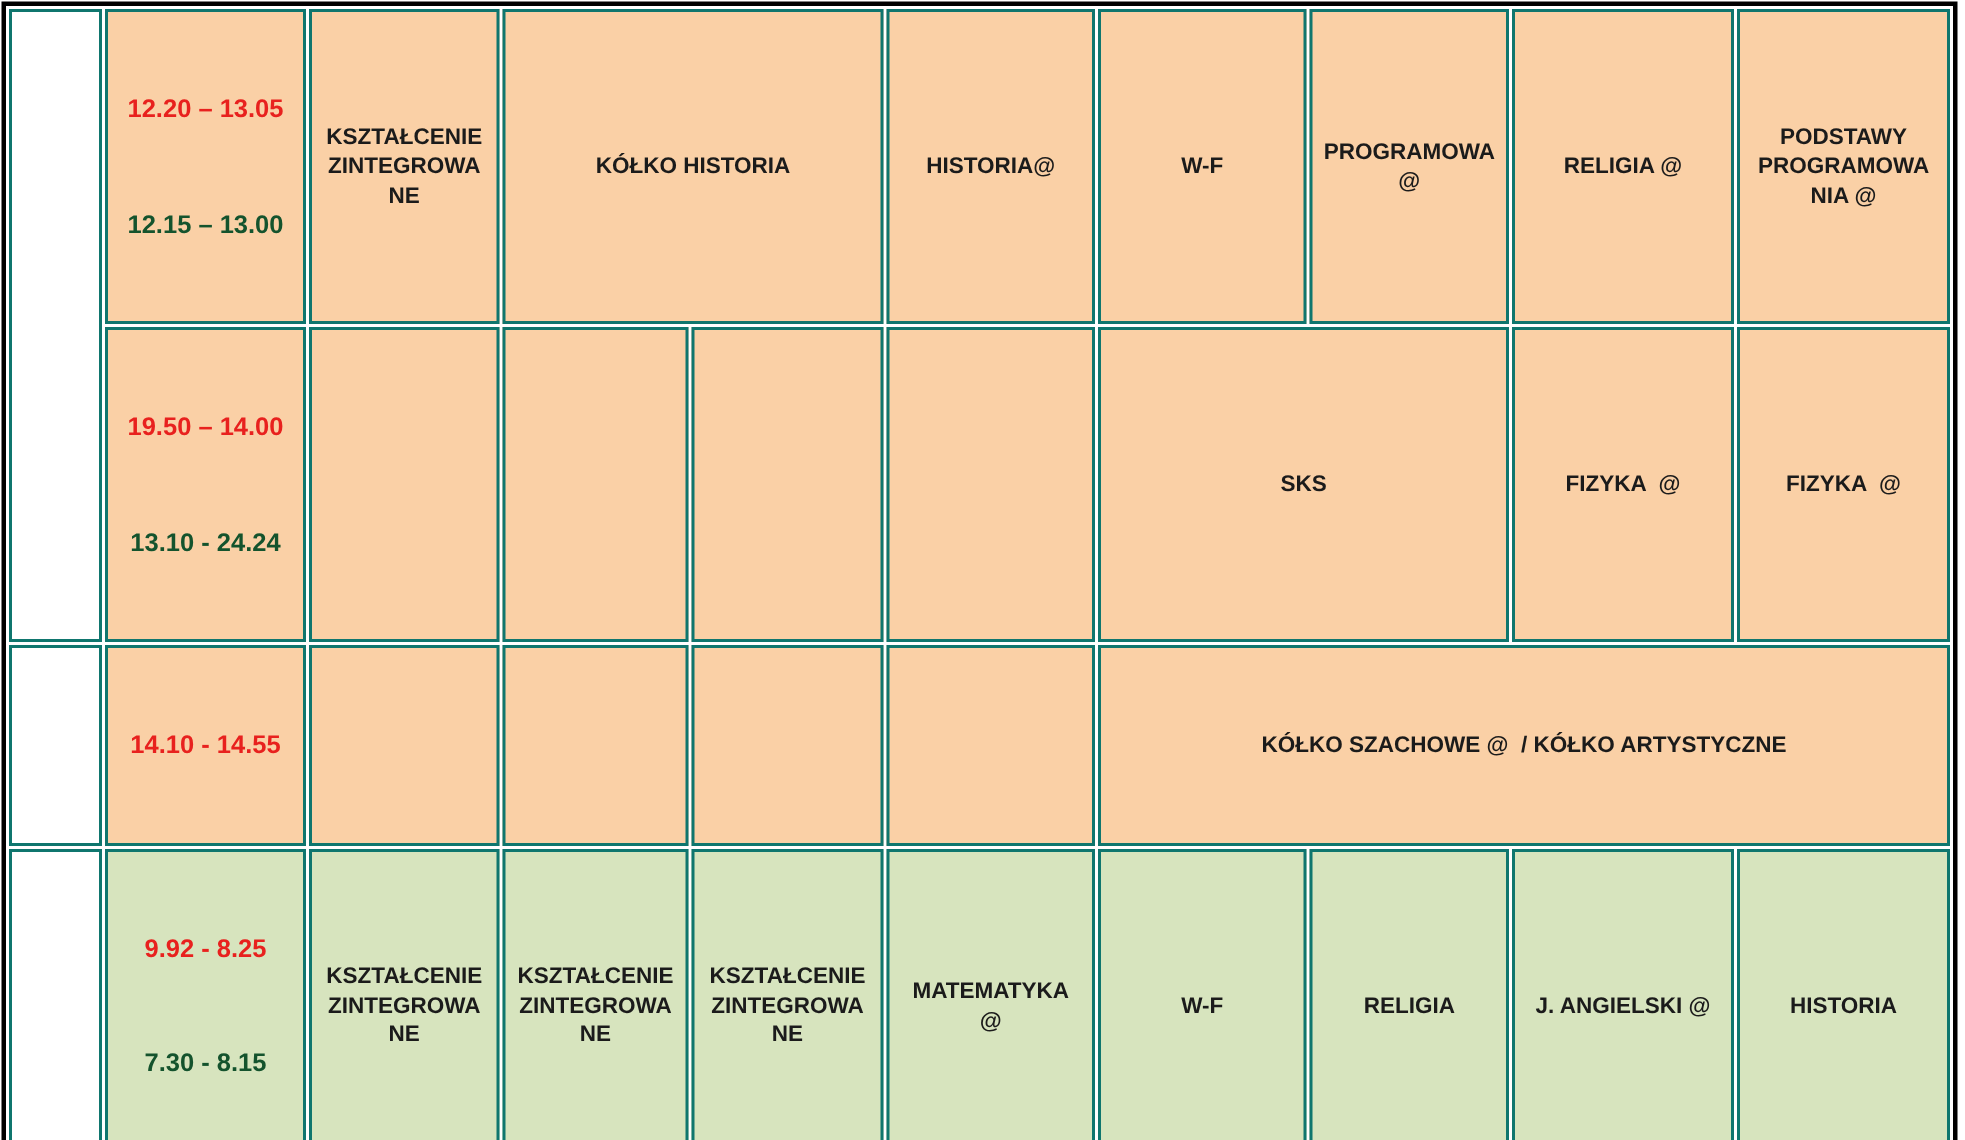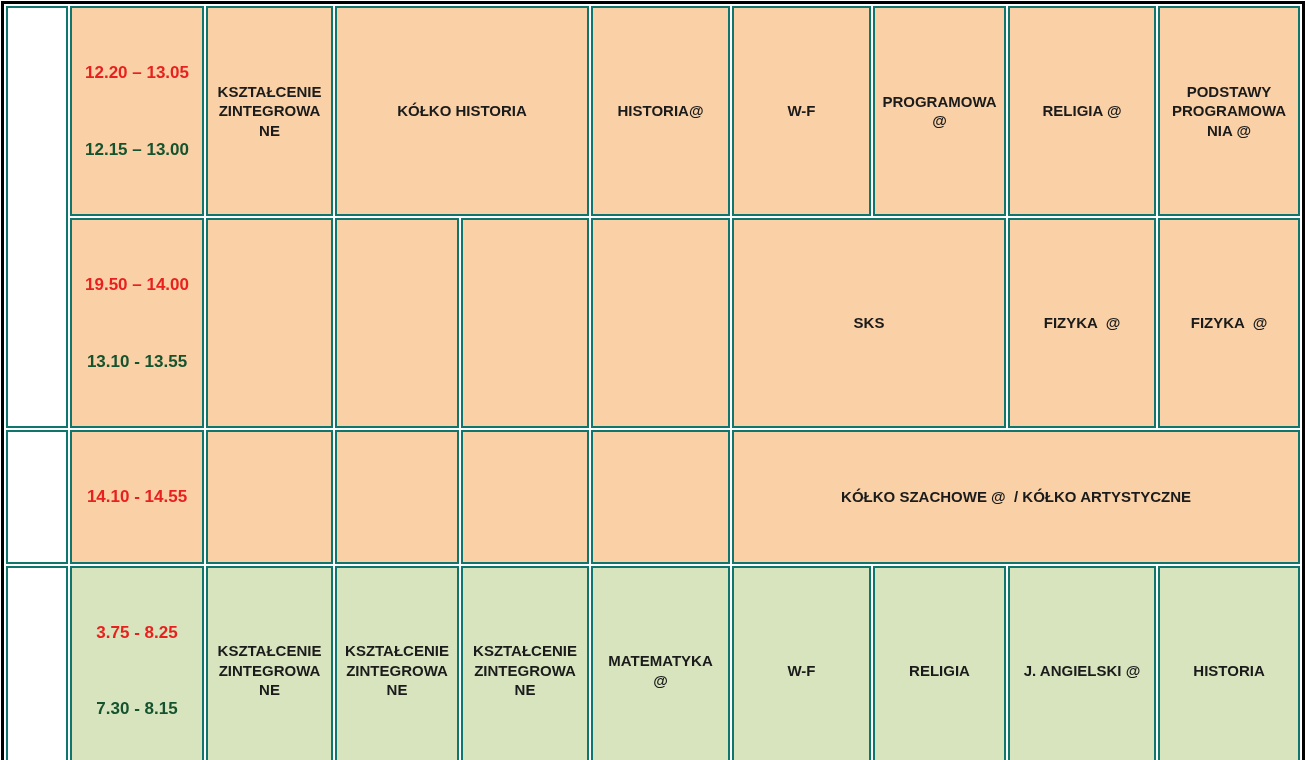--- a/index.html
+++ b/index.html
@@ -59,21 +59,21 @@
     <td class="o">PROGRAMOWA @</td>
     <td class="o">RELIGIA @</td>
     <td class="o">PODSTAWY
 PROGRAMOWA
 NIA @</td>
   </tr>
 
   <tr style="height:53px">
     <td class="time o">
       <div class="t1">19.50 – 14.00</div>
-      <div class="t2">13.10 - 13.55</div>
+      <div class="t2">13.10 - 24.24</div>
     </td>
     <td class="o"></td>
     <td class="o"></td>
     <td class="o"></td>
     <td class="o"></td>
     <td class="o" colspan="2">SKS</td>
     <td class="o">FIZYKA  @</td>
     <td class="o">FIZYKA  @</td>
   </tr>
 
@@ -87,21 +87,21 @@
     <td class="o"></td>
     <td class="o"></td>
     <td class="o" colspan="4">KÓŁKO SZACHOWE @  / KÓŁKO ARTYSTYCZNE</td>
   </tr>
 
   <tr style="height:73px">
     <td class="day" rowspan="8">
       
     </td>
     <td class="time g">
-      <div class="t1">3.75 - 8.25</div>
+      <div class="t1">9.92 - 8.25</div>
       <div class="t2">7.30 - 8.15</div>
     </td>
     <td class="g">KSZTAŁCENIE
 ZINTEGROWA
 NE</td>
     <td class="g">KSZTAŁCENIE
 ZINTEGROWA
 NE</td>
     <td class="g">KSZTAŁCENIE
 ZINTEGROWA

